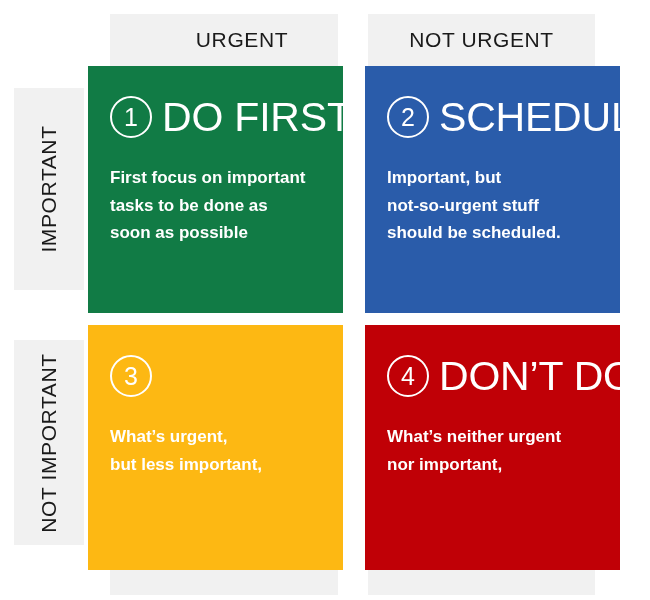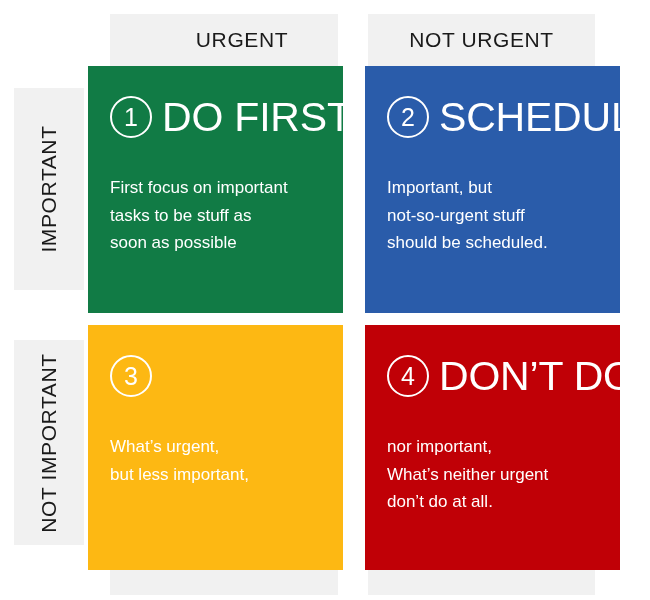--- a/index.html
+++ b/index.html
@@ -109,23 +109,23 @@
   }
   .quad-title {
     font-size: 41px;
     font-weight: 400;
     line-height: 1;
     letter-spacing: -0.2px;
     white-space: nowrap;
     color: #ffffff;
   }
   .quad-body {
-    margin-top: 36px;
+    margin-top: 26px;
     font-size: 17px;
-    font-weight: 400;
+    font-weight: 700;
     line-height: 1.62;
     color: #ffffff;
   }
   .quad-body .ln { display: block; white-space: nowrap; }
 </style>
 </head>
 <body>
 
 <div id="matrix">
 
@@ -150,21 +150,21 @@
     <span>NOT IMPORTANT</span>
   </div>
 
   <div class="quad q1">
     <div class="quad-head">
       <div class="badge">1</div>
       <div class="quad-title">DO FIRST</div>
     </div>
     <div class="quad-body">
       <span class="ln">First focus on important</span>
-      <span class="ln">tasks to be stuff as</span>
+      <span class="ln">tasks to be done as</span>
       <span class="ln">soon as possible</span>
     </div>
   </div>
 
   <div class="quad q2">
     <div class="quad-head">
       <div class="badge">2</div>
       <div class="quad-title">SCHEDULE</div>
     </div>
     <div class="quad-body">
@@ -183,19 +183,18 @@
       <span class="ln">but less important,</span>
     </div>
   </div>
 
   <div class="quad q4">
     <div class="quad-head">
       <div class="badge">4</div>
       <div class="quad-title">DON’T DO</div>
     </div>
     <div class="quad-body">
+      <span class="ln">What’s neither urgent</span>
       <span class="ln">nor important,</span>
-      <span class="ln">What’s neither urgent</span>
-      <span class="ln">don’t do at all.</span>
     </div>
   </div>
 
 </div>
 
 </body></html>

